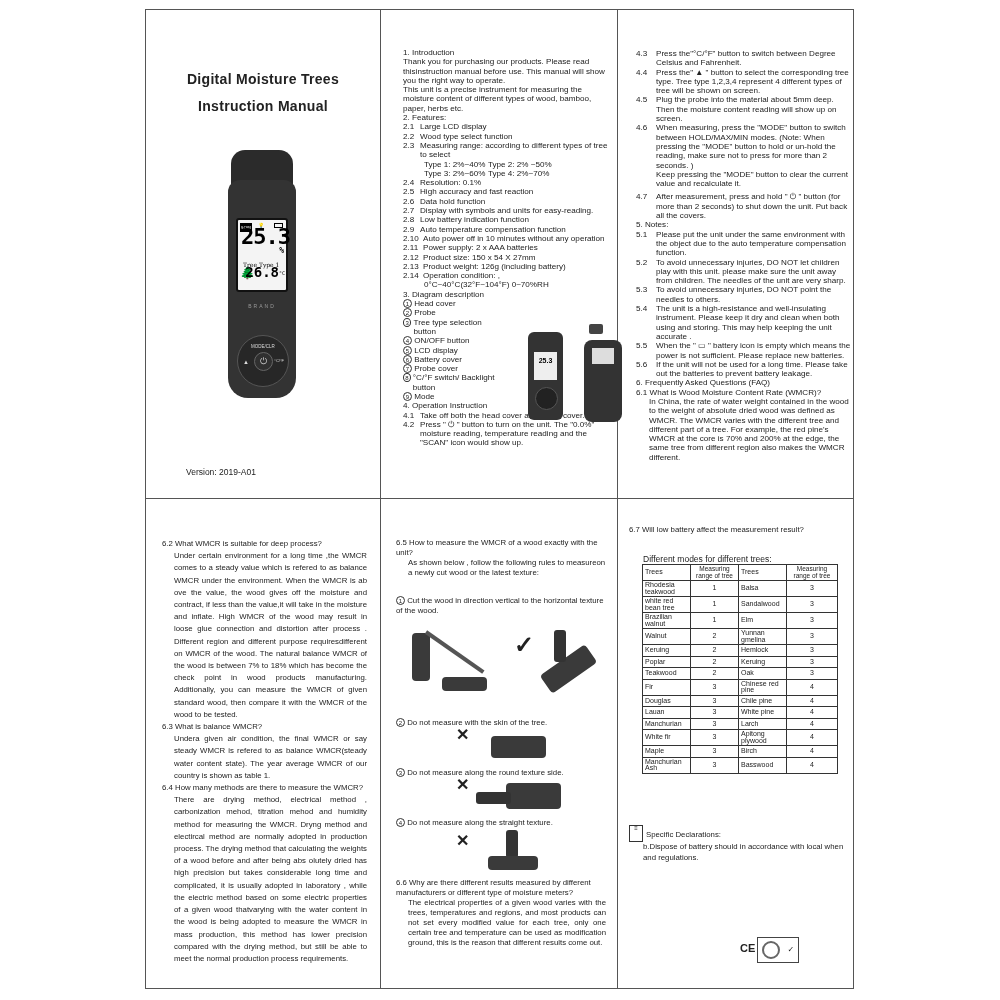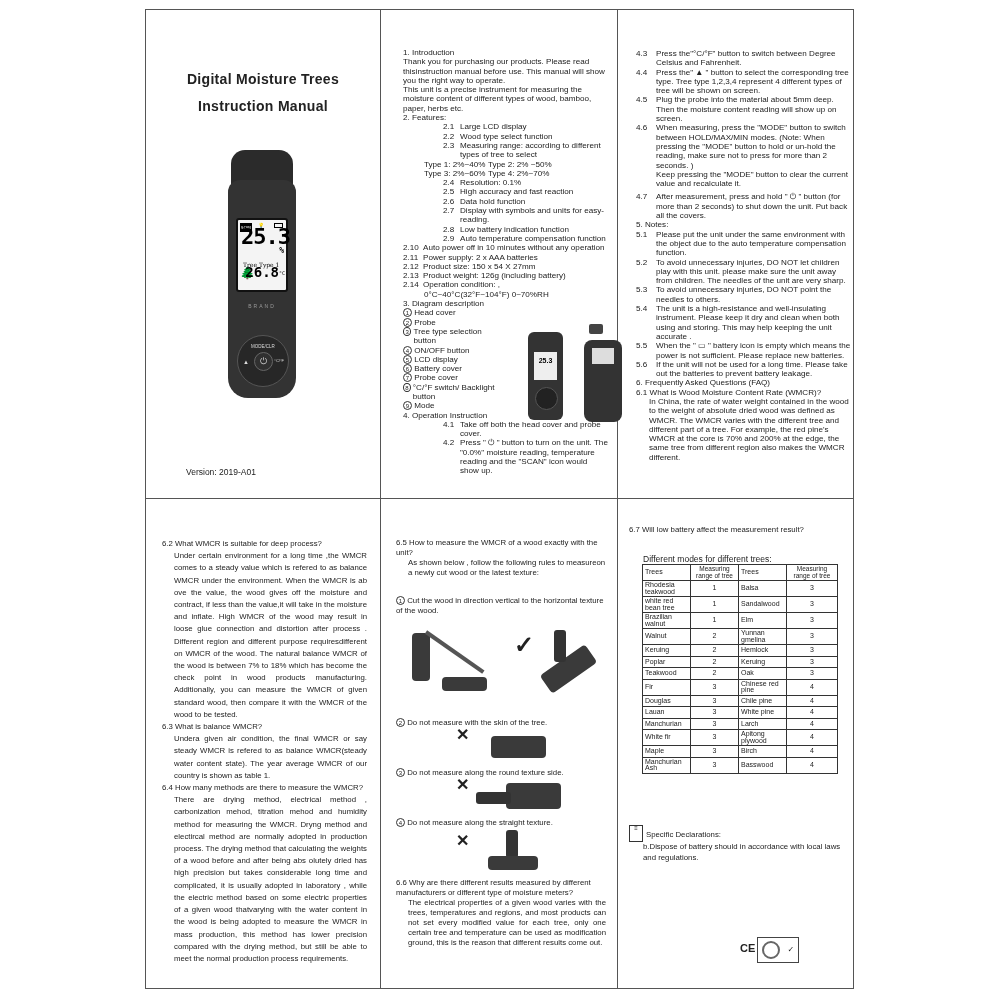--- a/index.html
+++ b/index.html
@@ -4,21 +4,21 @@
 <style>
   html,body{margin:0;padding:0;background:#fff;}
   body{width:1000px;height:1000px;position:relative;font-family:"Liberation Sans",sans-serif;color:#222;overflow:hidden;}
   .sheet{position:absolute;left:145px;top:9px;width:709px;height:980px;border:1.5px solid #555;box-sizing:border-box;}
   .vline{position:absolute;top:0;bottom:0;width:0;border-left:1.5px solid #555;}
   .hline{position:absolute;left:0;right:0;height:0;border-top:1.5px solid #555;}
   .panel{position:absolute;box-sizing:border-box;font-size:8.1px;line-height:9.3px;}
   .panel p{margin:0;}
   .sec{margin-top:6px;}
   .row{display:flex;}
-  .num{width:17px;flex:0 0 17px;margin-left:40px;}
+  .num{width:17px;flex:0 0 17px;}
   .num2{width:20px;flex:0 0 20px;}
   .ind{padding-left:21px;}
   .title{font-weight:bold;font-size:14px;text-align:center;letter-spacing:0.3px;}
   
   .device{position:absolute;left:82px;top:140px;width:68px;height:250px;}
   .dev-head{position:absolute;left:3px;top:0;width:62px;height:40px;background:#2b2b2b;border-radius:14px 14px 4px 4px;}
   .dev-body{position:absolute;left:0;top:30px;width:68px;height:218px;background:#333;border-radius:12px 12px 20px 20px;}
   .lcd{position:absolute;left:8px;top:38px;width:52px;height:74px;background:#f4f4f4;border:2px solid #111;border-radius:3px;box-sizing:border-box;font-family:"DejaVu Sans Mono",monospace;color:#000;}
   .lcd .big{position:absolute;left:3px;top:12px;font-size:22px;font-weight:bold;letter-spacing:-1px;}
   .lcd .pct{position:absolute;right:2px;top:26px;font-size:8px;font-weight:bold;}
@@ -387,21 +387,21 @@
             <td class="c">4</td>
           </tr>
     </tbody>
       </table>
 
     <div style="position:absolute;top:300px;left:0;width:215px;">
       <div class="row">
         <span style="display:inline-block;width:12px;height:15px;border:1px solid #333;margin-right:3px;font-size:6px;line-height:4px;text-align:center;">≡</span>
         <span style="padding-top:5px">Specific Declarations:</span>
       </div>
-      <p style="padding-left:14px">b.Dispose of battery should in accordance with local laws  and  regulations.</p>
+      <p style="padding-left:14px">b.Dispose of battery should in accordance with local when  and  regulations.</p>
     </div>
 
     <div style="position:absolute;top:418px;left:95px;font-size:11px;font-weight:bold;margin-left:16px;">CE</div>
     <div style="position:absolute;top:412px;left:128px;width:40px;height:24px;border:1px solid #444;display:flex;align-items:center;justify-content:space-around;">
       <span style="width:14px;height:14px;border-radius:50%;border:2px solid #666;display:inline-block;"></span>
       <span style="font-size:8px;">✓</span>
     </div>
   </div>
 </div>
 

